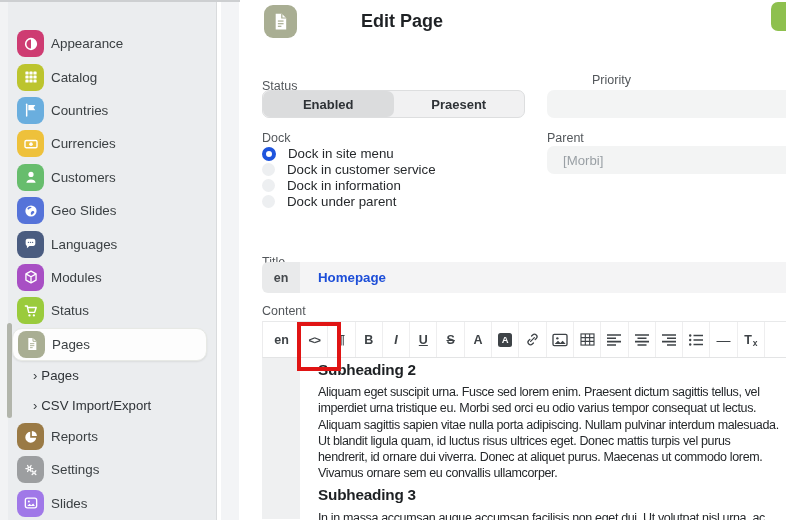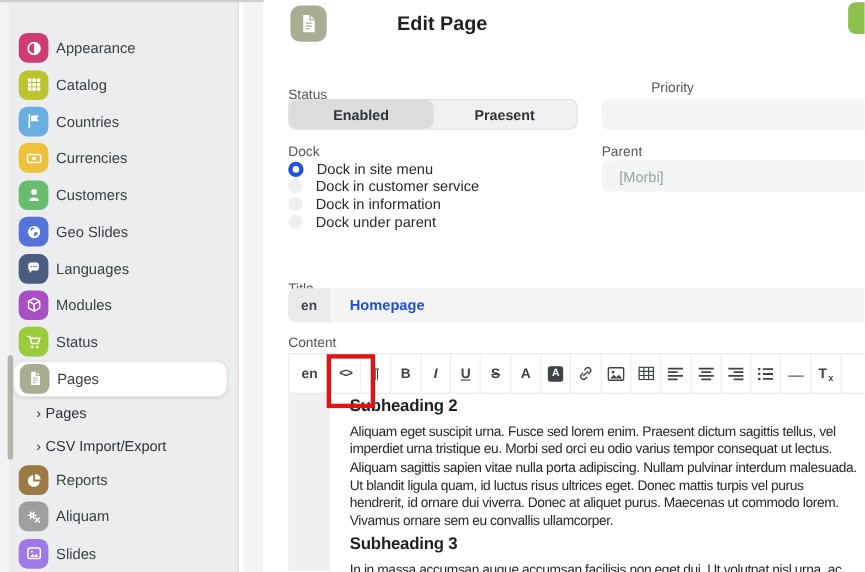--- a/index.html
+++ b/index.html
@@ -252,21 +252,21 @@
               <circle cx="16.5" cy="16" r="2.3"></circle>
             </g>
             <g stroke="#fff" stroke-width="1.9" stroke-linecap="round">
               <path d="M13.1 9.8h1.6M5.9 9.8H4.3M11.3 12.9l.8 1.4M7.7 6.7l-.8-1.4M7.7 12.9l-.8 1.4M11.3 6.7l.8-1.4"></path>
               <path d="M18.3 17.8l1 1M14.7 14.2l-1-1M14.7 17.8l-1 1M18.3 14.2l1-1"></path>
             </g>
             <circle cx="9.5" cy="9.8" r="1.1" fill="currentColor"></circle>
             <circle cx="16.5" cy="16" r="0.8" fill="currentColor"></circle>
           </svg>
       </span>
-      <span class="nav-label">Aliquam</span>
+      <span class="nav-label">Settings</span>
     </div>
 
     <div class="nav-item">
       <span class="nav-icon" style="background: rgb(160, 120, 232); color: rgb(160, 120, 232);">
         <svg viewBox="0 0 24 24">
             <rect x="3.5" y="4.8" width="17" height="14.4" rx="3" fill="none" stroke="#fff" stroke-width="2"></rect>
             <circle cx="8.8" cy="9.8" r="1.5" fill="#fff"></circle>
             <path d="M6.3 16.6l3.6-3.6 2.5 2.5 2.9-2.9 2.6 4z" fill="#fff"></path>
           </svg>
       </span>

